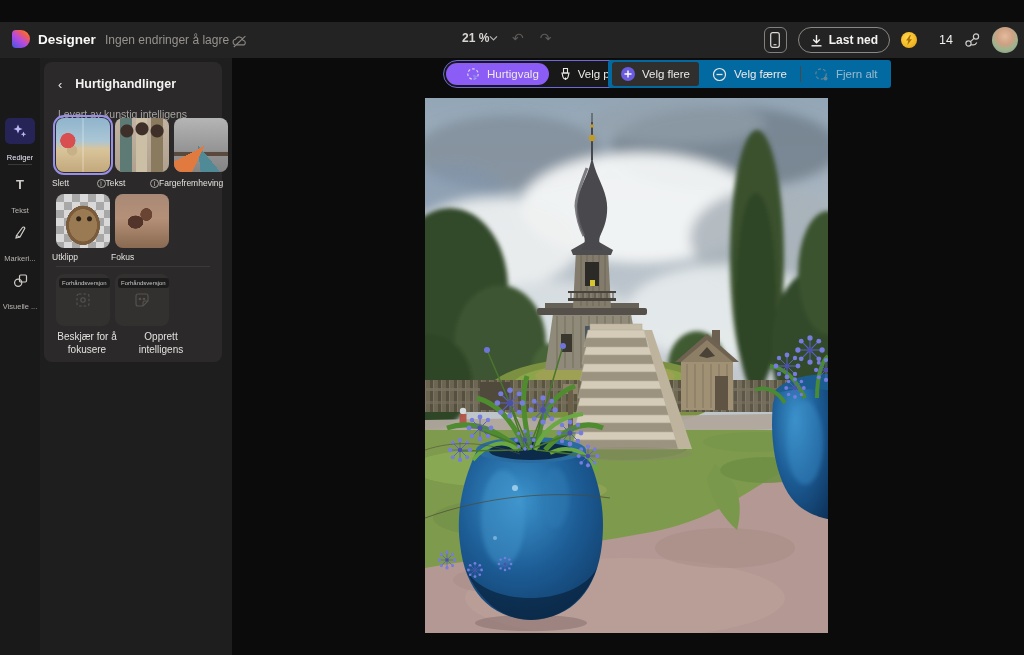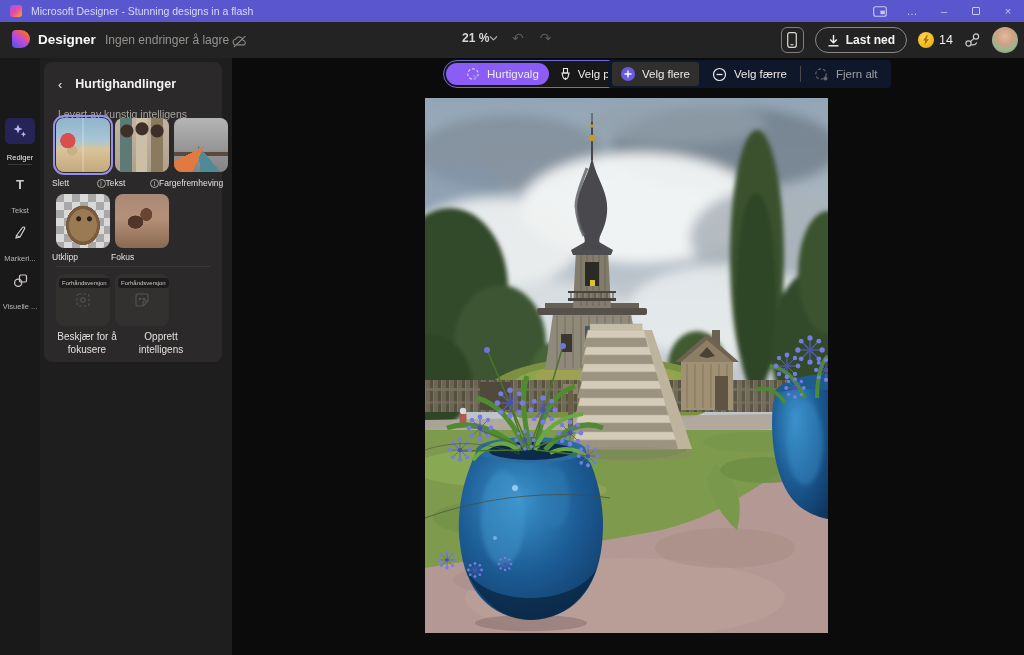--- a/index.html
+++ b/index.html
@@ -30,21 +30,21 @@
   .zoom-ctl { position:absolute; left:462px; top:9px; display:flex; align-items:center; gap:0;
     color:#d8d6d3; font-size:12px; font-weight:bold; }
   .undo-redo { position:absolute; left:512px; top:8px; display:flex; gap:16px;
     color:#5e5c59; font-size:14px; }
   .right-ctls { position:absolute; right:6px; top:0; height:36px; display:flex; align-items:center; gap:11px; }
   .phone-btn { width:23px; height:26px; border:1px solid #827f7c; border-radius:6px;
     display:flex; align-items:center; justify-content:center; color:#dddbd8; background:transparent; }
   .download-btn { height:26px; padding:0 11px; border:1px solid #8a8784; border-radius:13px;
     display:flex; align-items:center; gap:6px; background:transparent;
     color:#f3f2f0; font-size:12px; font-weight:bold; font-family:inherit; }
-  .coin-wrap { display:flex; align-items:center; gap:5px; }
+  .coin-wrap { display:flex; align-items:center; gap:22px; }
   .coin { width:16px; height:16px; border-radius:50%;
     background:radial-gradient(circle at 40% 35%, #ffd84d 0%, #f2b824 60%, #d99a12 100%);
     display:flex; align-items:center; justify-content:center; }
   .coin-count { font-size:12.5px; color:#f1efed; }
   .share-btn { color:#cfccc9; background:none; border:none; display:flex; }
   .avatar { width:26px; height:26px; border-radius:50%;
     background:radial-gradient(circle at 50% 36%, #e3bb9d 0%, #cfa183 38%, #9fb38f 62%, #7e9a78 100%); }
   
   .rail { position:absolute; left:0; top:58px; width:40px; height:597px; background:#1a1919; }
   .rail-item { position:absolute; left:0; width:40px; display:flex; flex-direction:column;
@@ -112,55 +112,37 @@
   .collapse-tab { position:absolute; left:232px; top:358px; width:15px; height:44px;
     background:#262424; border-radius:0 10px 10px 0; display:flex; align-items:center;
     justify-content:center; color:#908d8a; font-size:11px; border:none; }
   
   .canvas { position:absolute; left:232px; top:58px; width:792px; height:597px; background:#0b0b0b; }
   .selgrp1 { position:absolute; left:443px; top:60px; height:28px; border:1.5px solid #6e69dd;
     border-radius:14px; background:#191818; display:flex; align-items:center; padding:2px; }
   .seg { height:22px; border:none; background:transparent; border-radius:11px; display:flex;
     align-items:center; gap:6px; padding:0 10px; color:#eceae8; font-size:11.5px; font-family:inherit; }
   .seg.on { background:#8b5cf6;padding-left:20px; }
-  .selgrp2 { position:absolute; left:608px; top:60px; height:28px; background:#0f172a; border-radius:3px;
+  .selgrp2 { position:absolute; left:608px; top:60px; height:28px; background:#0369a1; border-radius:3px;
     display:flex; align-items:center; padding:0 4px; gap:4px; }
   .g2btn { height:24px; border:none; background:transparent; border-radius:3px; display:flex;
     align-items:center; gap:7px; padding:0 9px; color:#eceae8; font-size:11.5px; font-family:inherit; }
   .g2btn.on { background:#312f2e; }
   .g2btn.disabled { opacity:.62; }
   .g2div { width:1px; height:16px; background:#4a4846; }
   .plus-circle { width:14px; height:14px; border-radius:50%; background:#6a5be0; color:#fff;
     display:flex; align-items:center; justify-content:center; }
   
   .photo { position:absolute; left:425px; top:98px; width:403px; height:535px; overflow:hidden; }
 </style>
 </head>
 <body>
 
 <div id="app">
 
-  <div class="titlebar">
-    <div class="tb-appicon"></div>
-    <span class="tb-title">Microsoft Designer - Stunning designs in a flash</span>
-    <div class="tb-controls">
-      <span class="tb-btn">
-        <svg width="14" height="11" viewBox="0 0 14 11" fill="none">
-            <rect x="0.7" y="0.7" width="12.6" height="9.6" rx="2" stroke="#cac8f3" stroke-width="1.1"></rect>
-            <rect x="7.4" y="4.6" width="4.4" height="3.6" fill="#cac8f3"></rect>
-          </svg>
-      </span>
-      <span class="tb-btn">…</span>
-      <span class="tb-btn">–</span>
-      <span class="tb-btn">
-          <span class="tb-max-glyph"></span>
-        </span>
-      <span class="tb-btn">×</span>
-    </div>
-  </div>
 
   <div class="toolbar">
     <div class="logo-mark"></div>
     <span class="app-name">Designer</span>
     <span class="status-text">Ingen endringer å lagre</span>
     <span class="cloud-icon">
       <svg width="15" height="13" viewBox="0 0 15 13" fill="none" stroke="#8a8783" stroke-width="1.1">
           <path d="M3.2 9.8A2.8 2.8 0 0 1 3.6 4.3 3.8 3.8 0 0 1 10.9 5.2 2.5 2.5 0 0 1 12 9.9H4.2"></path>
           <path d="M1.8 12 13.4 1.2"></path>
         </svg>

